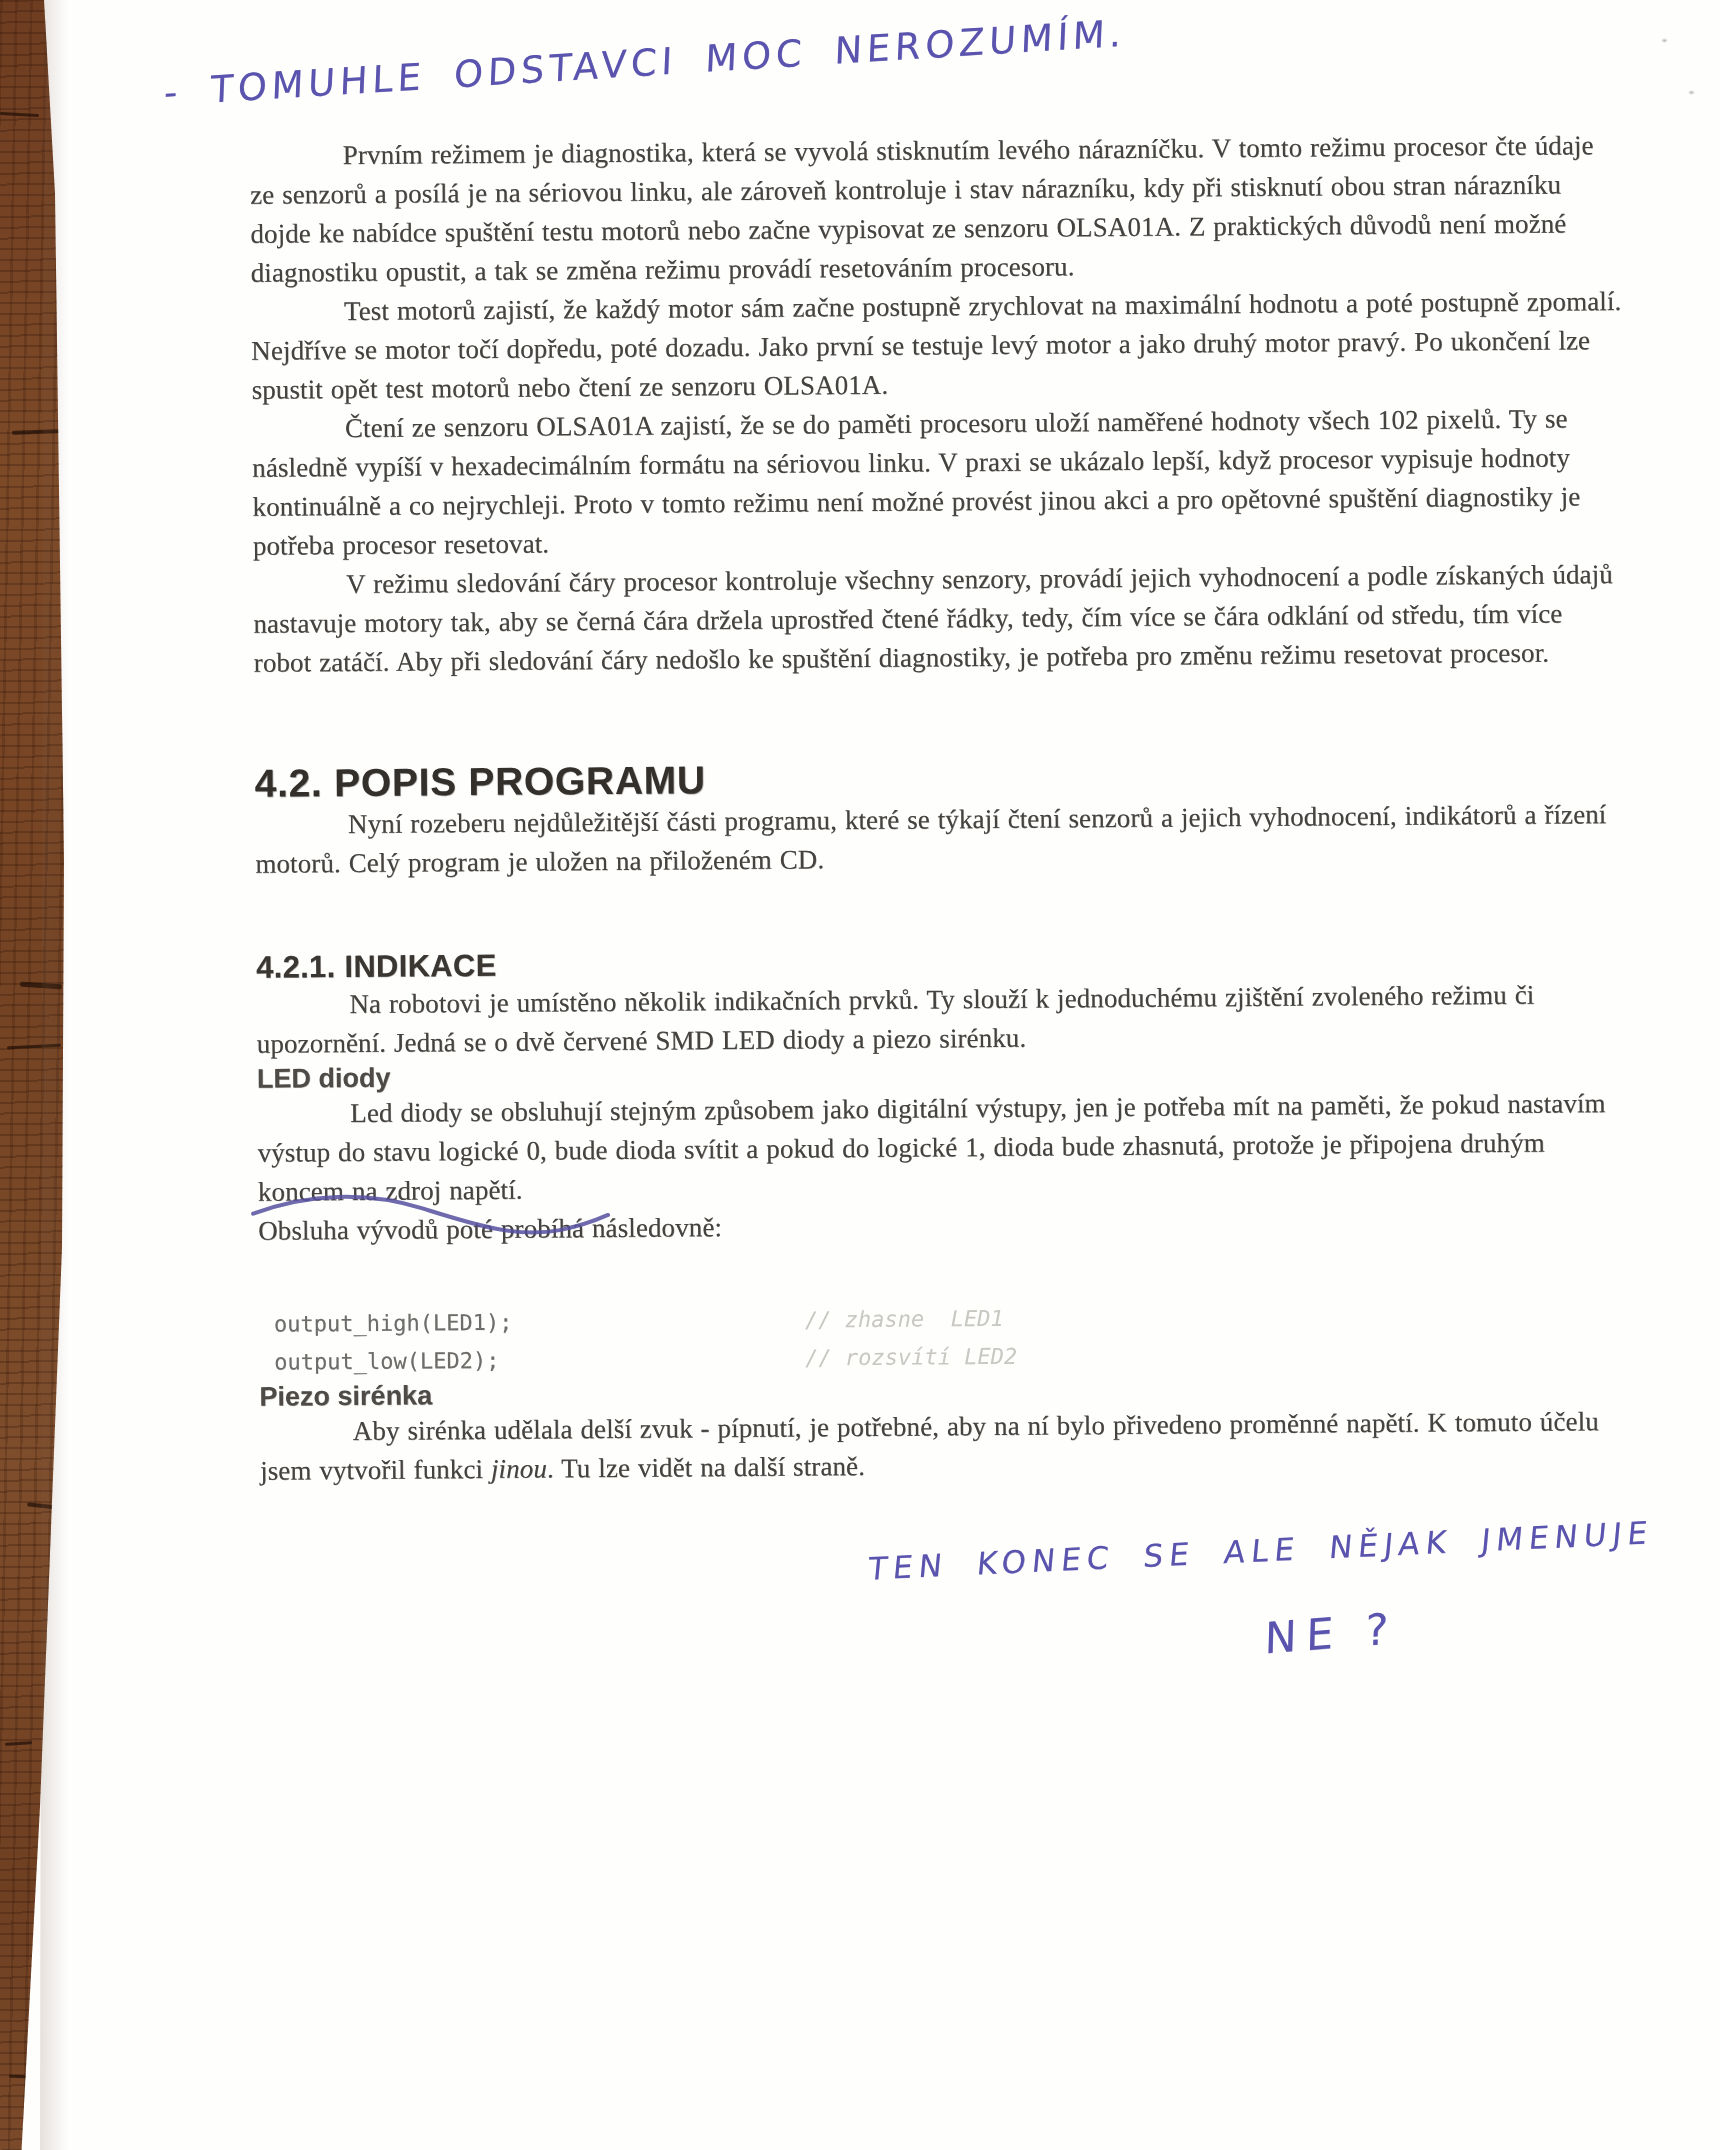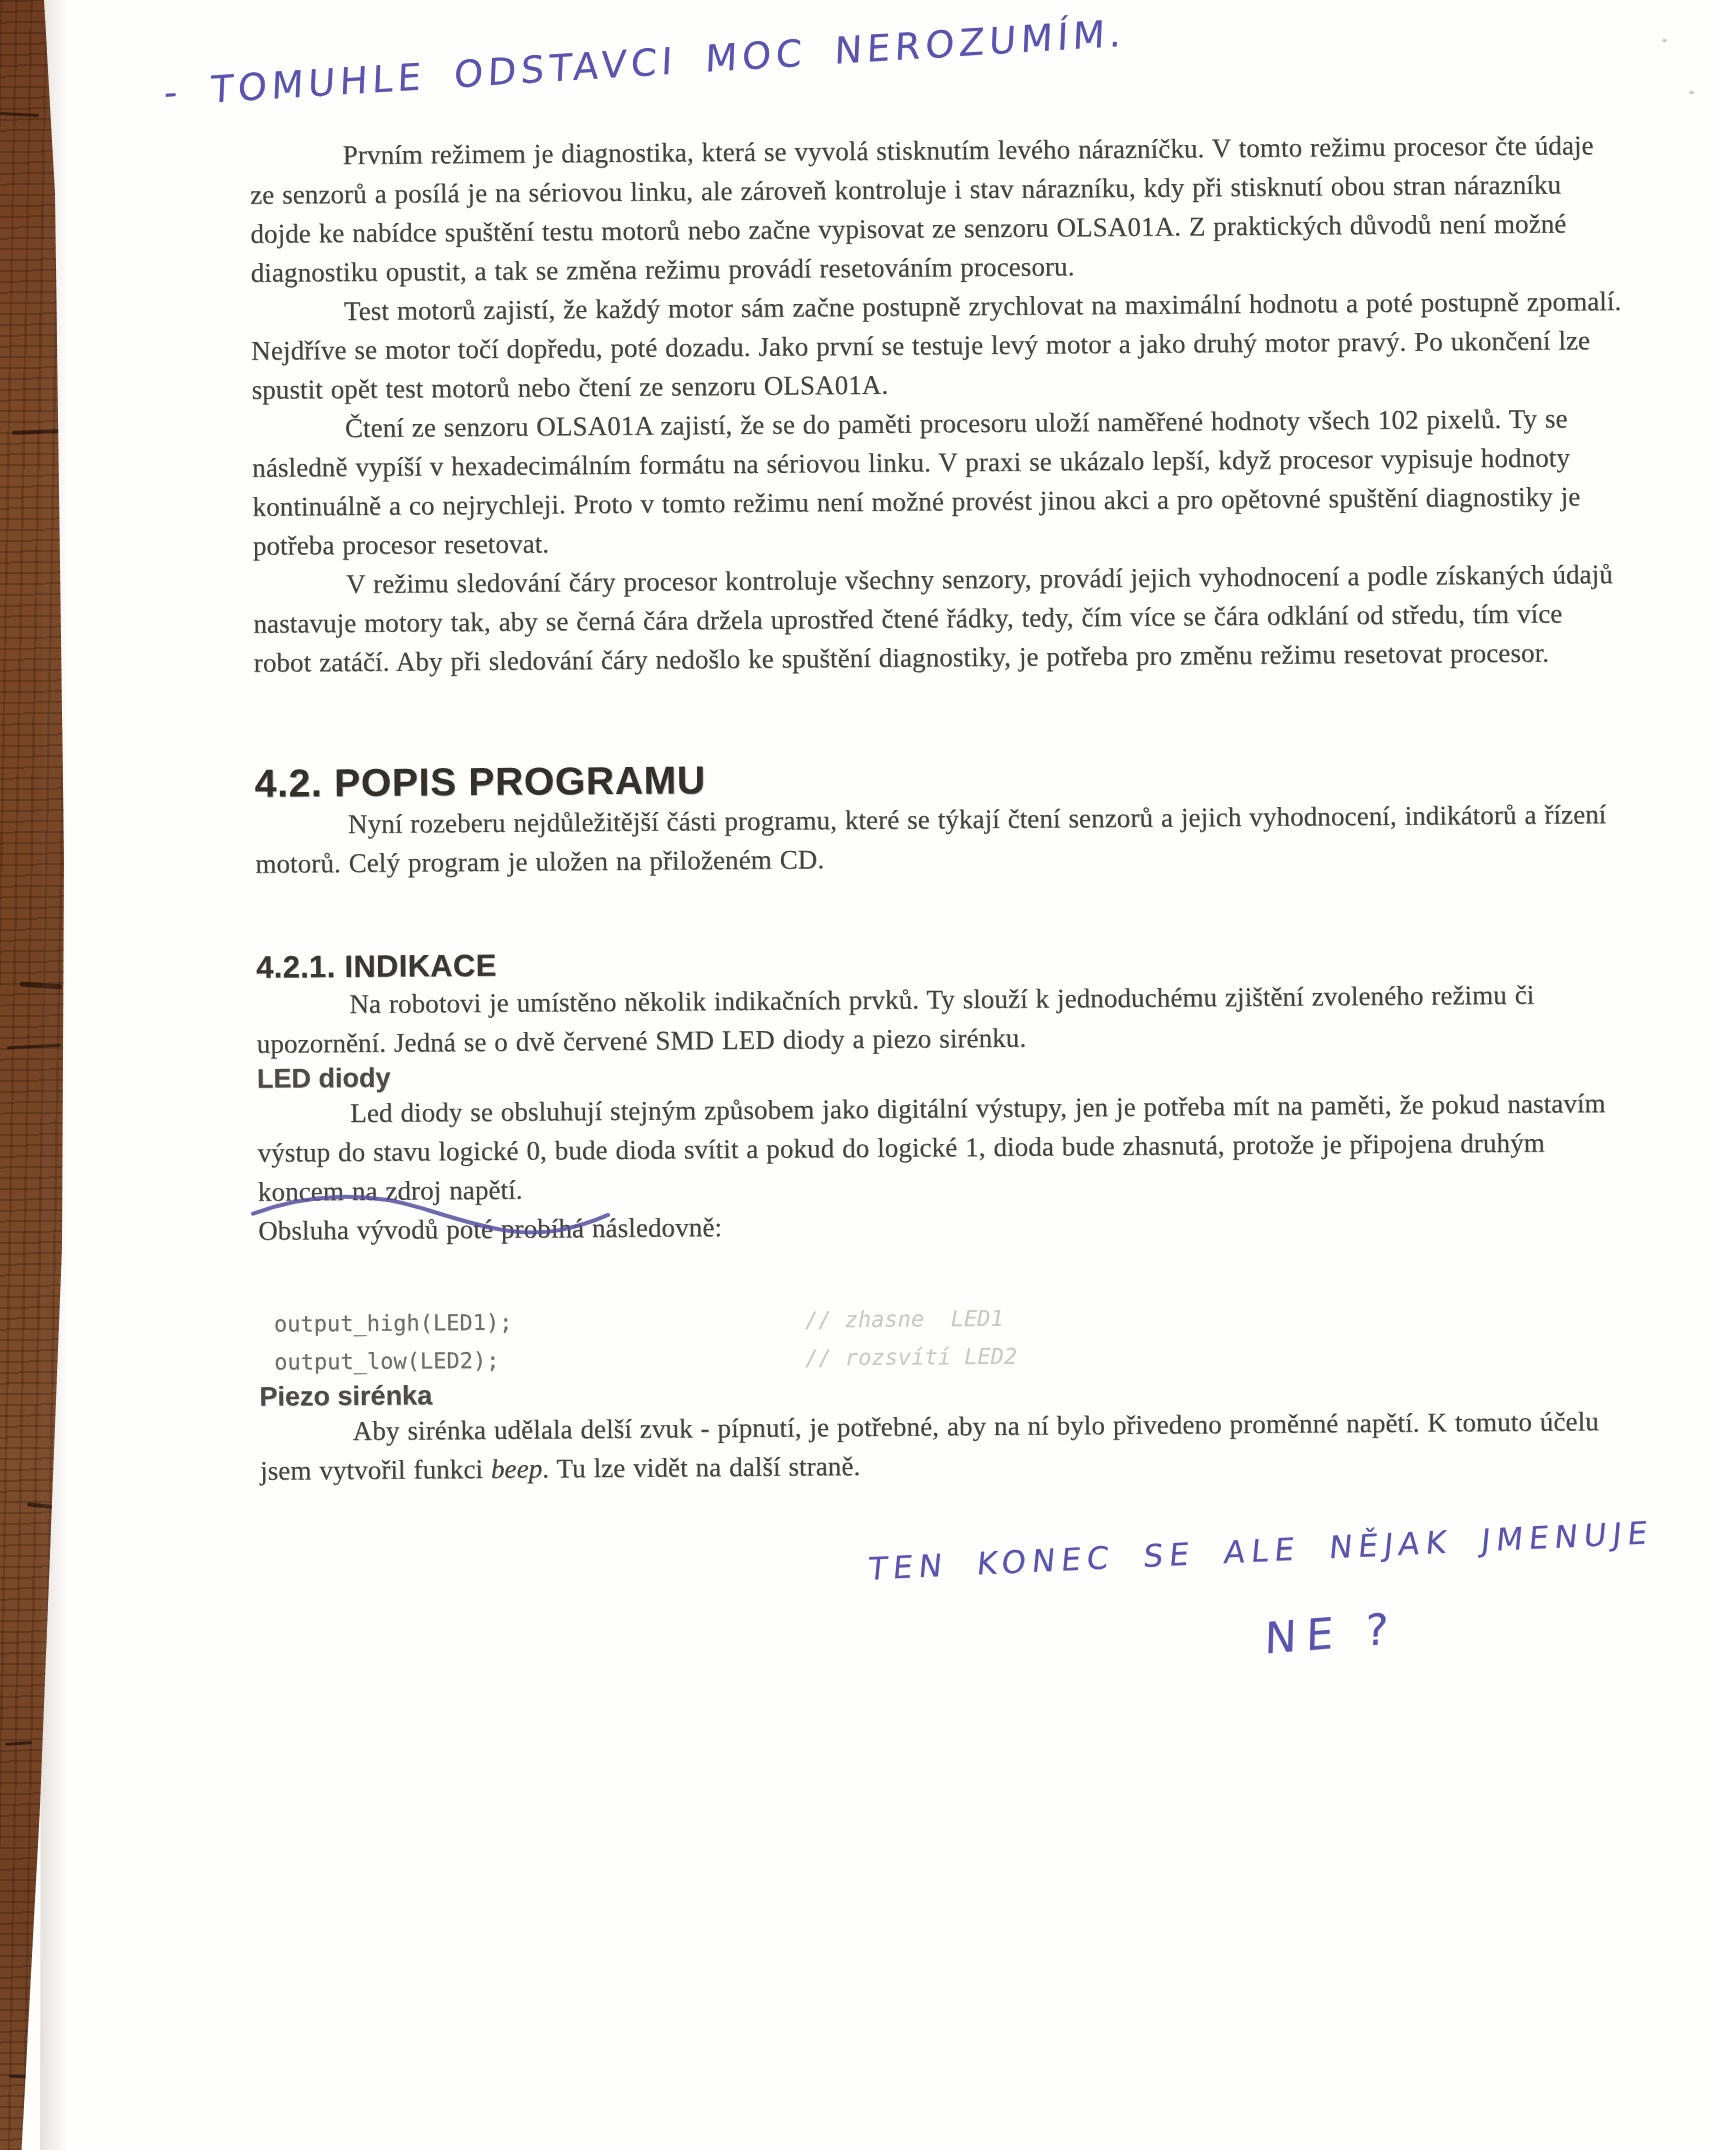--- a/index.html
+++ b/index.html
@@ -151,21 +151,21 @@
       </div>
       <div class="row">
         <span class="src">output_low(LED2);</span>
         <span class="cmt">// rozsvítí LED2</span>
       </div>
     </div>
 
     <h4 class="sub gap-piezo">Piezo sirénka</h4>
 
     <p class="body gap-p9">
-      <span>Aby sirénka udělala delší zvuk - pípnutí, je potřebné, aby na ní bylo přivedeno proměnné napětí. K tomuto účelu jsem vytvořil funkci </span><em class="beep">beep</em><span>. Tu lze vidět na další straně.</span>
+      <span>Aby sirénka udělala delší zvuk - pípnutí, je potřebné, aby na ní bylo přivedeno proměnné napětí. K tomuto účelu jsem vytvořil funkci </span><em class="beep">jinou</em><span>. Tu lze vidět na další straně.</span>
     </p>
 
   </div>
 
   <div class="hand margin-note-1">TEN KONEC SE ALE NĚJAK JMENUJE</div>
   <div class="hand margin-note-2">NE ?</div>
 
 </div>
 
 

